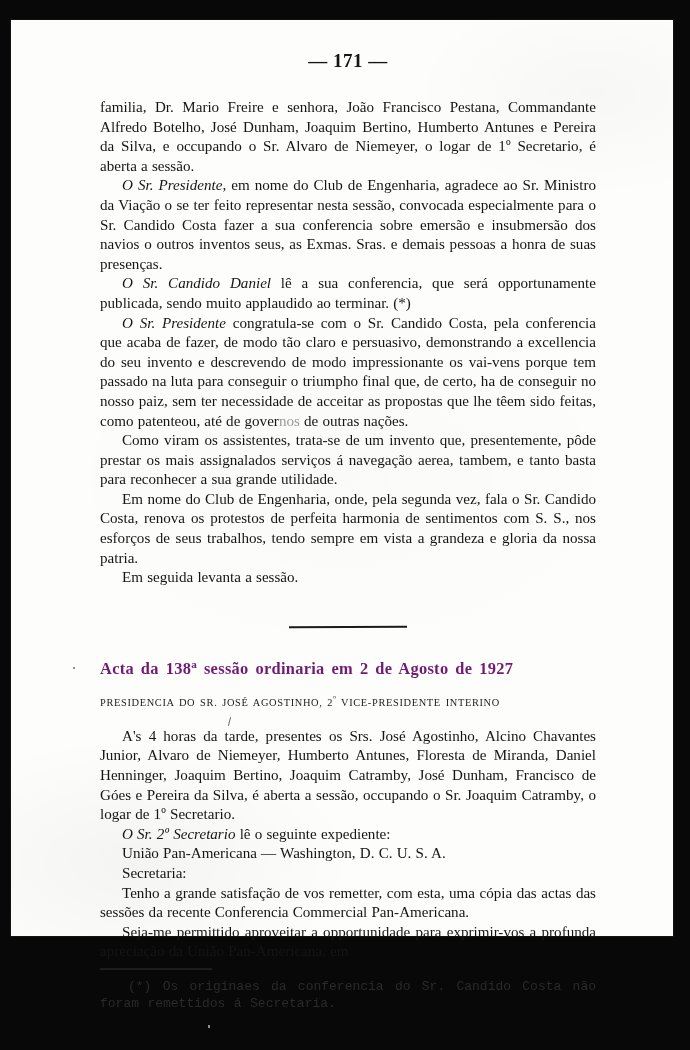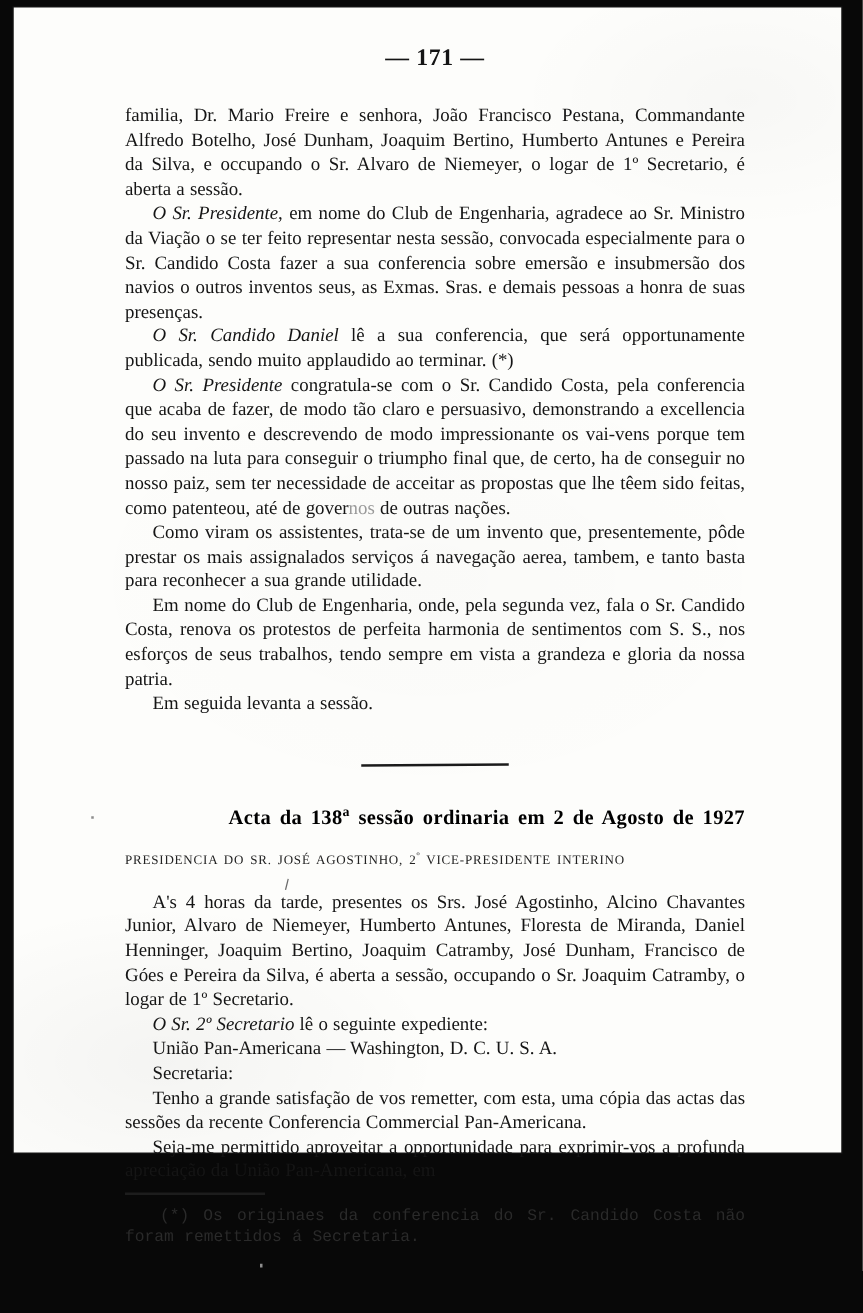--- a/index.html
+++ b/index.html
@@ -19,21 +19,21 @@
     position: absolute;
     left: 0;
     top: 0;
     width: 690px;
     height: 1050px;
     background: #080808;
   }
   .page-sheet {
     position: absolute;
     left: 11px;
-    top: 6px;
+    top: 20px;
     width: 662px;
     height: 916px;
     background: #fdfdfb;
     box-shadow: 0 0 0 1px #141414;
   }
 
   
   .paper-noise {
     position: absolute;
     inset: 0;
@@ -94,26 +94,26 @@
   .section-rule {
     display: inline-block;
     width: 118px;
     height: 2px;
     background: #1b1b1b;
     transform: rotate(-0.35deg);
   }
 
   h2.acta-heading {
     margin: 0 0 16px 0;
-    text-align: right;
+    text-align: left;
     font-size: 16.4px;
     font-weight: 700;
     letter-spacing: 0.3px;
     word-spacing: 2.5px;
-    color: #000000;
+    color: #701a75;
   }
   h2.acta-heading sup {
     font-size: 0.68em;
     vertical-align: super;
   }
 
   h3.presidencia {
     margin: 0 0 18px 0;
     text-align: left;
     font-size: 10.4px;

